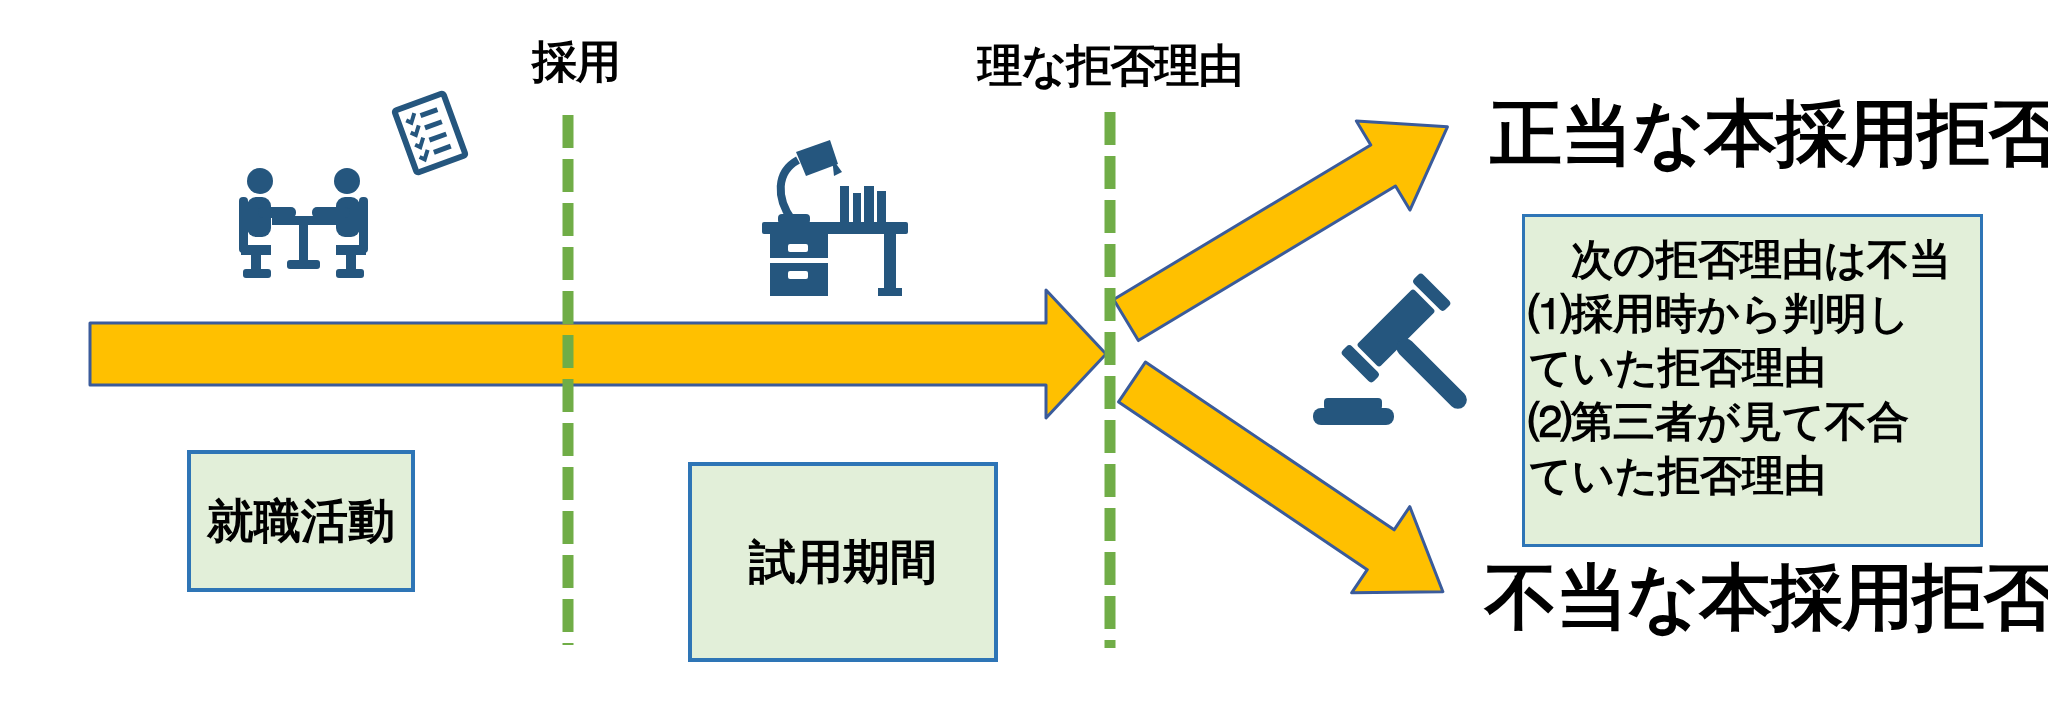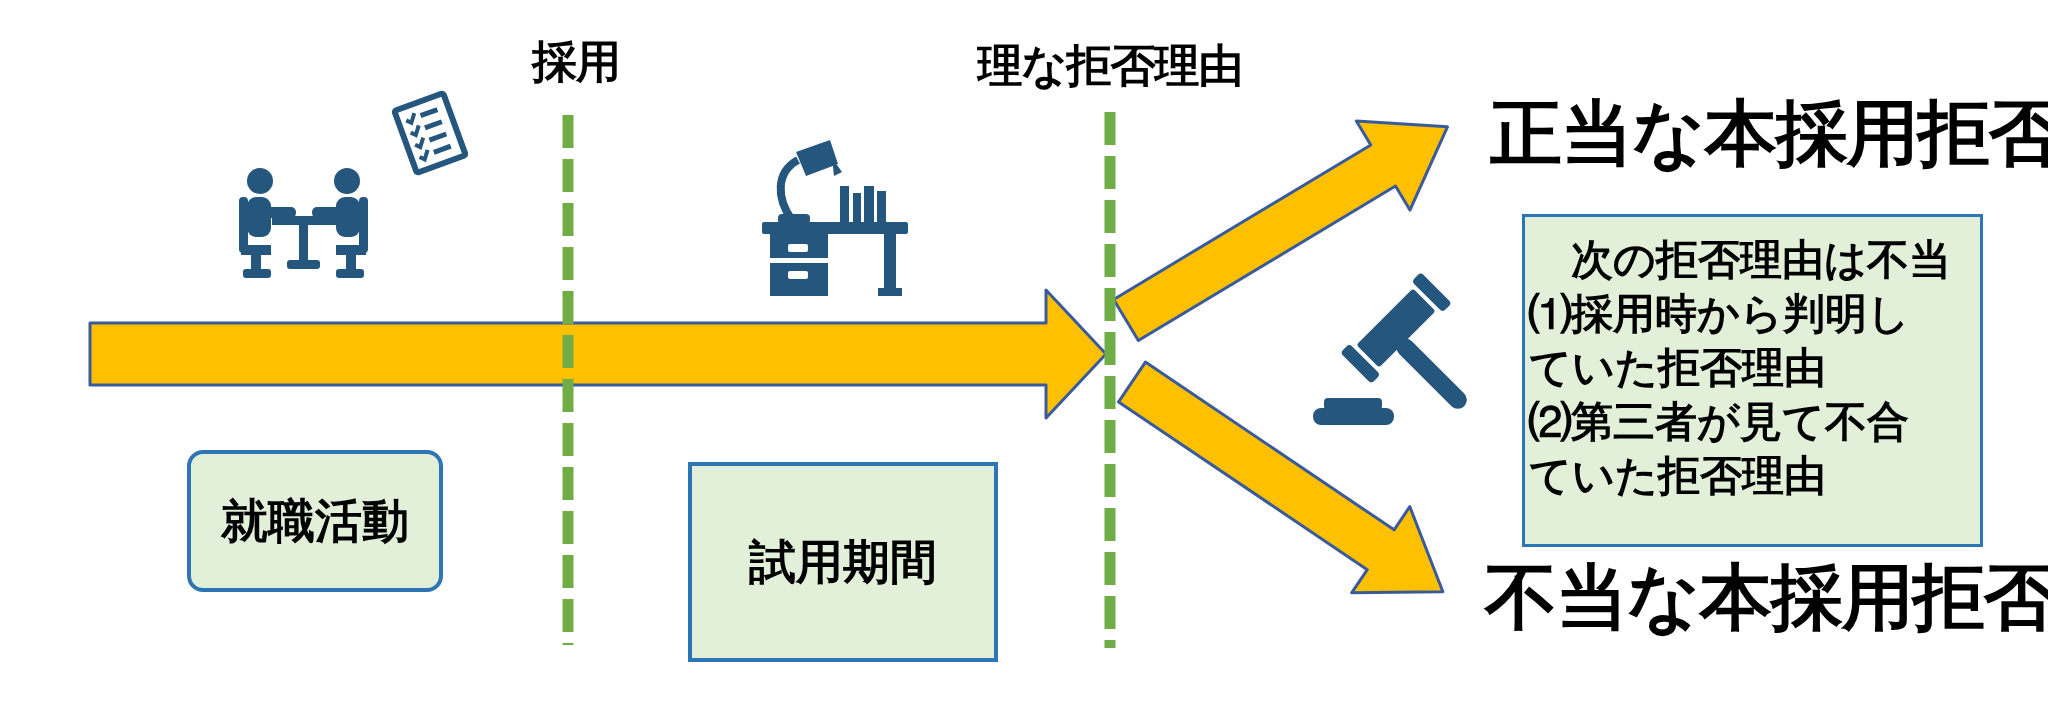--- a/index.html
+++ b/index.html
@@ -114,21 +114,21 @@
       <rect x="1313" y="408" width="81" height="17" rx="8"></rect>
     </g>
   </svg>
 
   <div class="label milestone-label" style="left:576px;top:32px;">採用</div>
   <div class="label milestone-label" style="left:1110px;top:36px;">理な拒否理由</div>
 
   <div class="label outcome-label" style="left:1490px;top:86px;">正当な本採用拒否</div>
   <div class="label outcome-label" style="left:1485px;top:550px;">不当な本採用拒否</div>
 
-  <div class="phase-box" style="left:187px;top:450px;width:256px;height:142px;border-radius:16px;">
+  <div class="phase-box" style="left:187px;top:450px;width:228px;height:142px;">
     <div class="line">就職活動</div>
   </div>
 
   <div class="phase-box" style="left:688px;top:462px;width:310px;height:200px;">
     <div class="line">試用期間</div>
   </div>
 
   <div id="note-box">
     <div class="note-line">　次の拒否理由は不当</div>
     <div class="note-line">⑴採用時から判明し</div>

